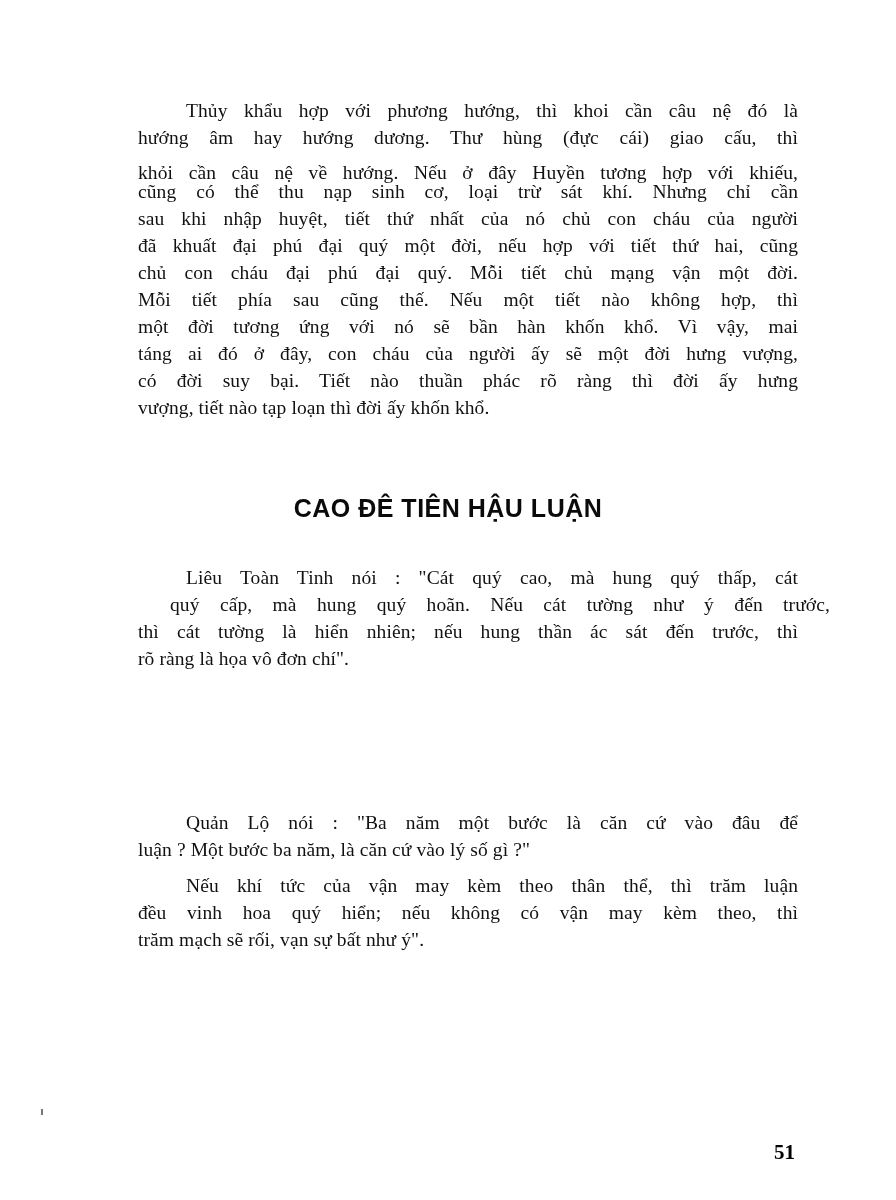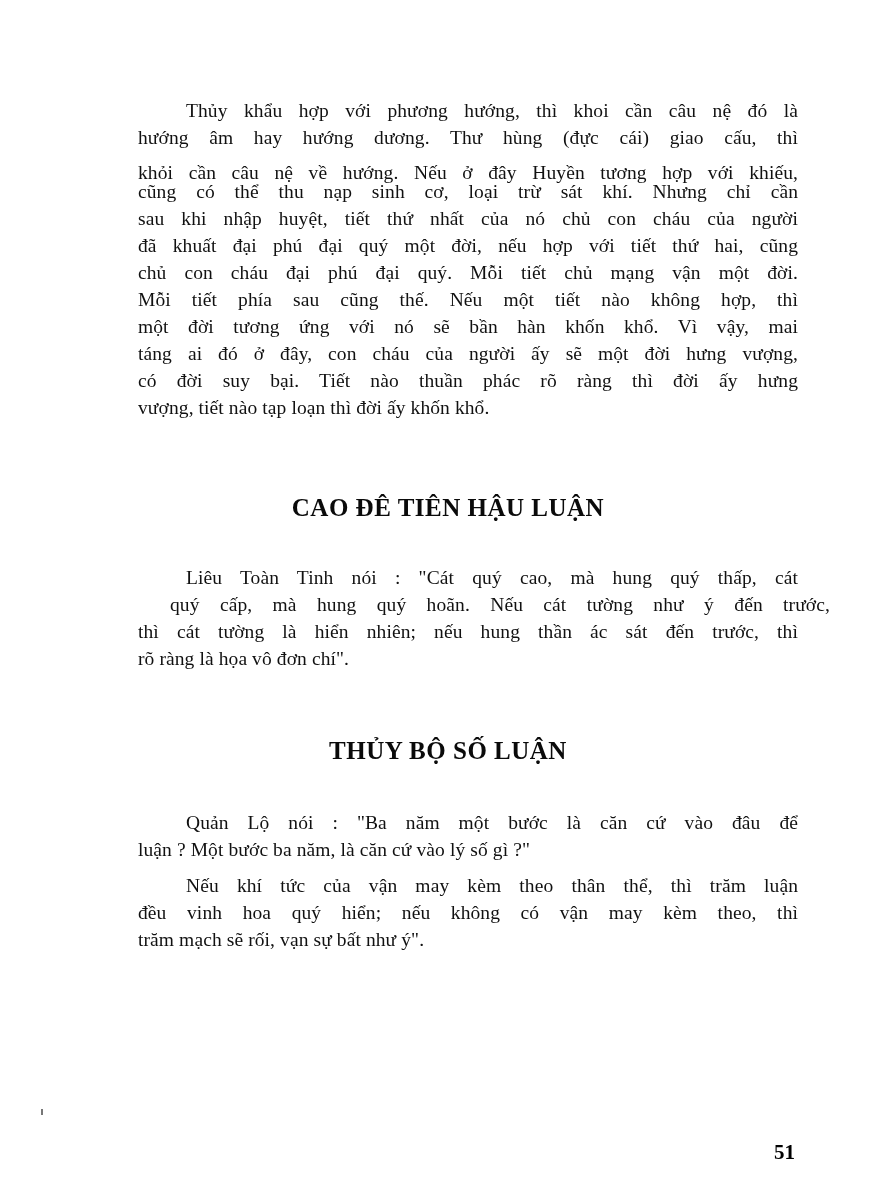--- a/index.html
+++ b/index.html
@@ -31,21 +31,21 @@
       text-align-last: justify;
       letter-spacing: 0.1px;
     }
     .line.indent { left: 186px; width: 612px; }
     .line.last { text-align-last: left; }
     .heading {
       position: absolute;
       left: 0;
       width: 896px;
       text-align: center;
-      font-family: Liberation Serif, serif;
+      font-family: Liberation Sans, sans-serif;
       font-weight: bold;
       font-size: 25px;
       letter-spacing: 0.5px;
       color: #0a0a0a;
     }
     .page-number {
       position: absolute;
       left: 774px;
       top: 1140px;
       font-family: "Liberation Serif", "DejaVu Serif", serif;
@@ -84,21 +84,20 @@
 
   <div class="heading" style="top:494px;">CAO ĐÊ TIÊN HẬU LUẬN</div>
 
   <div>
     <div class="line indent" style="top:565px;">Liêu Toàn Tinh nói : "Cát quý cao, mà hung quý thấp, cát</div>
     <div class="line" style="top:592px;margin-left:32px;">quý cấp, mà hung quý hoãn. Nếu cát tường như ý đến trước,</div>
     <div class="line" style="top:619px;">thì cát tường là hiển nhiên; nếu hung thần ác sát đến trước, thì</div>
     <div class="line last" style="top:646px;">rõ ràng là họa vô đơn chí".</div>
   </div>
 
-  <div class="heading" style="top:737px;">THỦY BỘ SỐ LUẬN</div>
 
   <div>
     <div class="line indent" style="top:810px;">Quản Lộ nói : "Ba năm một bước là căn cứ vào đâu để</div>
     <div class="line last" style="top:837px;">luận ? Một bước ba năm, là căn cứ vào lý số gì ?"</div>
   </div>
 
   <div>
     <div class="line indent" style="top:873px;">Nếu khí tức của vận may kèm theo thân thể, thì trăm luận</div>
     <div class="line" style="top:900px;">đều vinh hoa quý hiển; nếu không có vận may kèm theo, thì</div>
     <div class="line last" style="top:927px;">trăm mạch sẽ rối, vạn sự bất như ý".</div>

